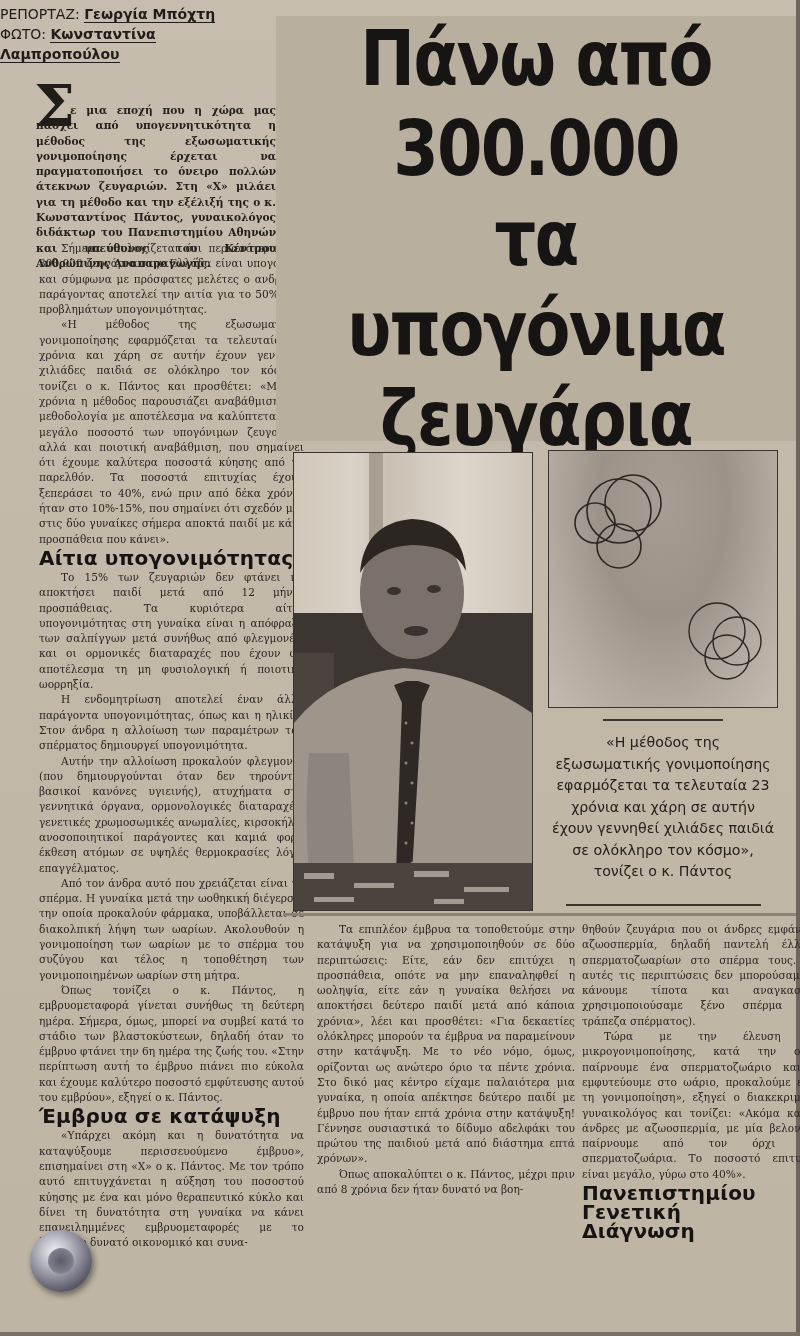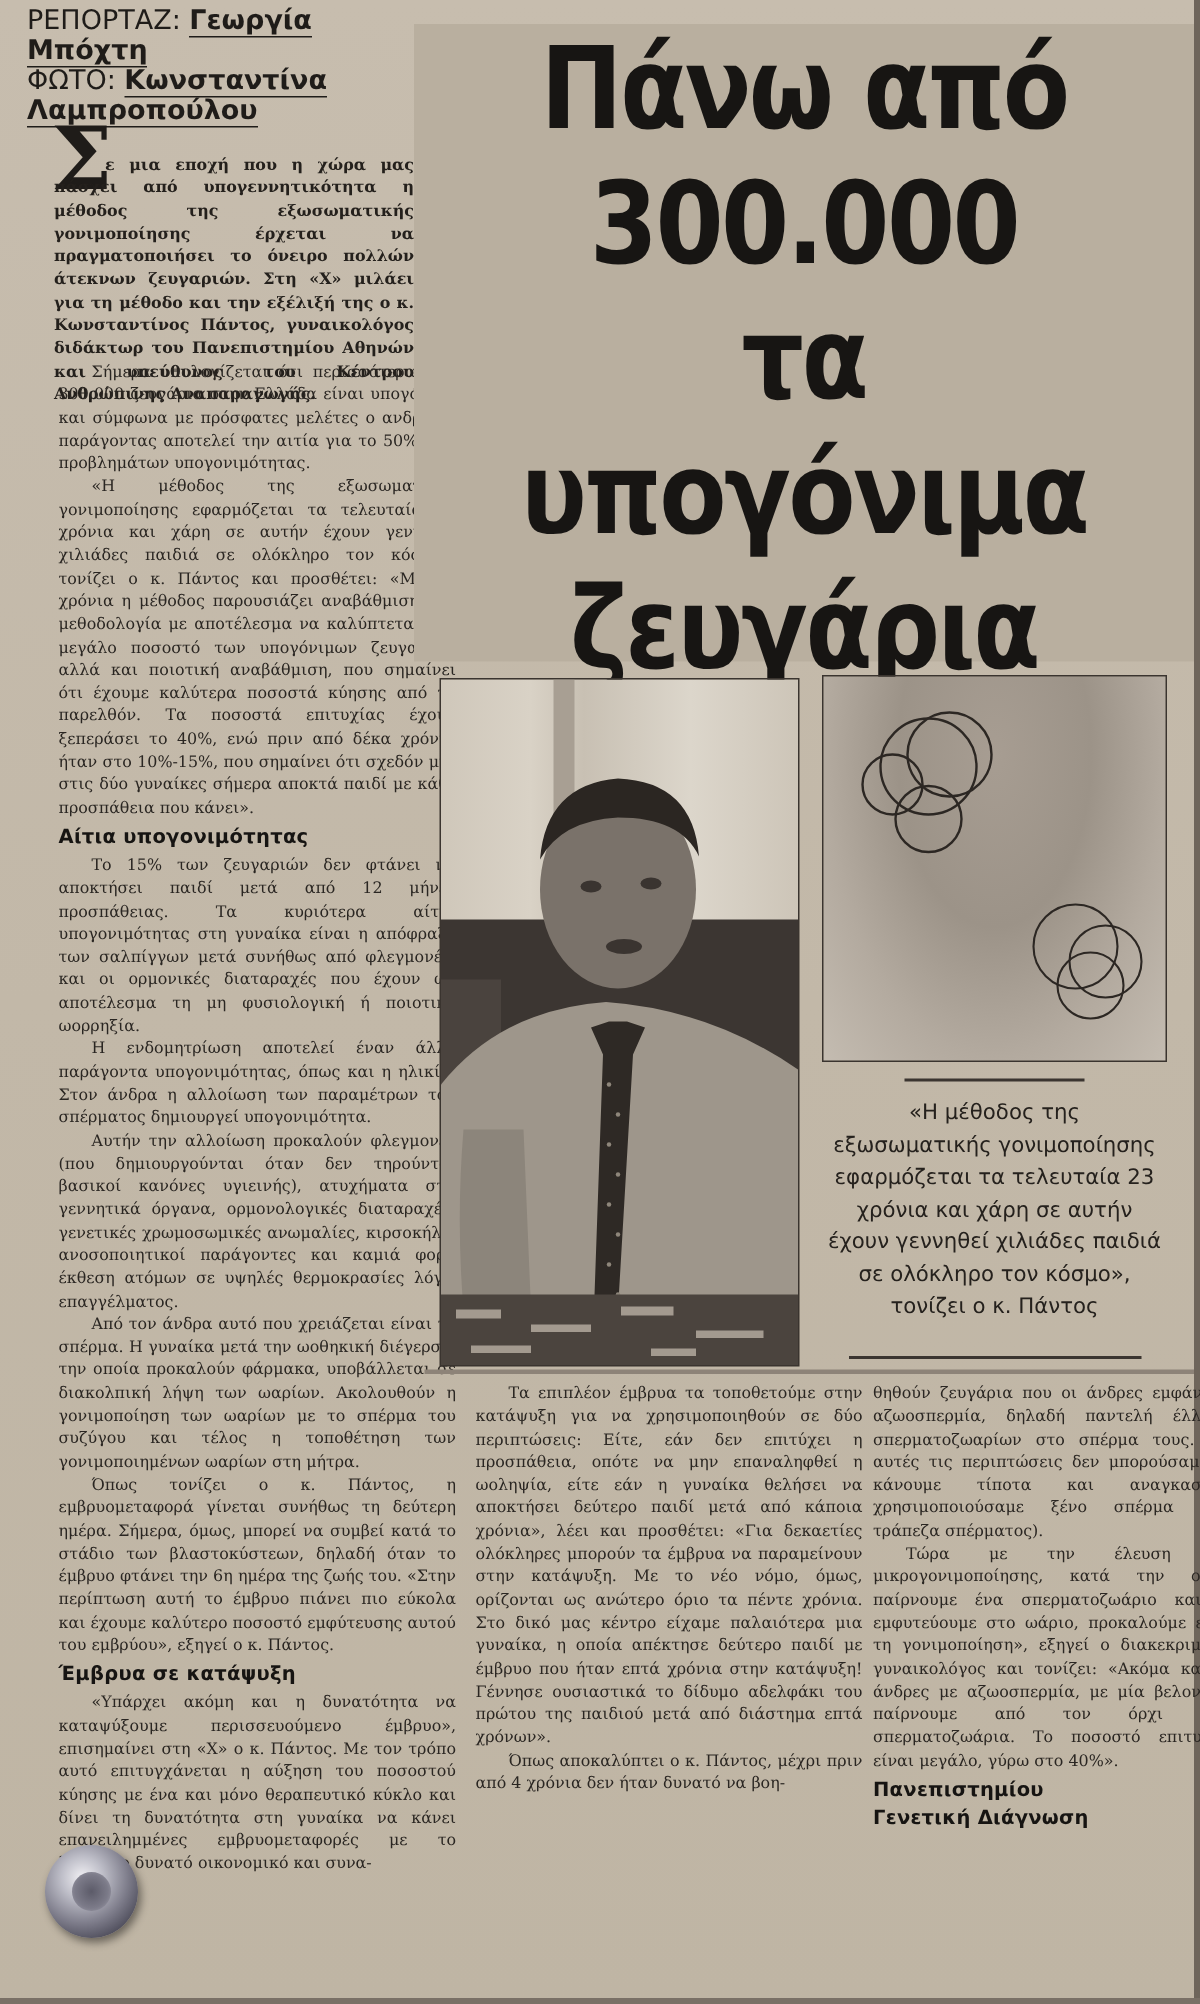--- a/index.html
+++ b/index.html
@@ -15,35 +15,35 @@
   }
   .right-edge {
     position: absolute; right: 0; top: 0; width: 4px; height: 1336px;
     background: #6e655b;
   }
   .bottom-edge {
     position: absolute; left: 0; bottom: 0; width: 800px; height: 4px; background: #7a7066;
   }
 
   
-  .credits { position: absolute; left: 18px; top: 4px; width: 270px;
-    font-family: "DejaVu Sans", sans-serif; font-size: 18px; line-height: 20px; color: #1f1c19; }
+  .credits { position: absolute; left: 0; top: 4px; width: 270px;
+    font-family: "DejaVu Sans", sans-serif; font-size: 14px; line-height: 20px; color: #1f1c19; }
   .credits .lbl { font-weight: normal; }
   .credits .name { font-weight: bold; border-bottom: 1.5px solid #1f1c19; }
 
   
   .col { position: absolute; text-align: justify; font-size: 10.6px; line-height: 15.3px; margin-left: 29px; }
   .col p { margin: 0; text-indent: 22px; }
   .col p.noindent { text-indent: 0; }
   .lead { position: absolute; left: 36px; top: 83px; width: 240px;
     font-family: "DejaVu Serif", serif; font-weight: bold; font-size: 10.6px; line-height: 15.3px;
     text-align: justify; color: #24201c; margin-top: 20px; }
   .dropcap { position: absolute; left: 34px; top: 83px; font-size: 58px; line-height: 46px;
     font-family: "DejaVu Serif", serif; font-weight: bold; color: #1f1c19; }
-  .subhead { font-family: "DejaVu Sans", sans-serif; font-weight: 900; font-size: 13px;
+  .subhead { font-family: "DejaVu Sans", sans-serif; font-weight: 900; font-size: 20px;
     line-height: 19px; margin: 2px 0 2px 0; text-indent: 0 !important; color: #161412;
     letter-spacing: 0.2px; }
 
   
   .headline-box { position: absolute; left: 276px; top: 16px; width: 520px; height: 425px;
     background: #b9af9f; }
   .headline { position: absolute; left: 276px; top: 14px; width: 520px; text-align: center;
     font-family: "DejaVu Sans", sans-serif; font-weight: 900; font-size: 76px; line-height: 90px;
     color: #171513; letter-spacing: -2px; transform: scaleX(0.86); transform-origin: center top; }
 
@@ -159,21 +159,21 @@
 </div>
 
 <div class="pull-rule"></div>
 <div class="pullquote">«Η μέθοδος της εξωσωματικής γονιμοποίησης εφαρμόζεται τα τελευταία 23 χρόνια και χάρη σε αυτήν έχουν γεννηθεί χιλιάδες παιδιά σε ολόκληρο τον κόσμο», τονίζει ο κ. Πάντος</div>
 <div class="pull-rule-bottom"></div>
 
 <div class="hrule"></div>
 
 <div class="col" style="left:288px; top:922px; width:258px;">
   <p>Τα επιπλέον έμβρυα τα τοποθετούμε στην κατάψυξη για να χρησιμοποιηθούν σε δύο περιπτώσεις: Είτε, εάν δεν επιτύχει η προσπάθεια, οπότε να μην επαναληφθεί η ωοληψία, είτε εάν η γυναίκα θελήσει να αποκτήσει δεύτερο παιδί μετά από κάποια χρόνια», λέει και προσθέτει: «Για δεκαετίες ολόκληρες μπορούν τα έμβρυα να παραμείνουν στην κατάψυξη. Με το νέο νόμο, όμως, ορίζονται ως ανώτερο όριο τα πέντε χρόνια. Στο δικό μας κέντρο είχαμε παλαιότερα μια γυναίκα, η οποία απέκτησε δεύτερο παιδί με έμβρυο που ήταν επτά χρόνια στην κατάψυξη! Γέννησε ουσιαστικά το δίδυμο αδελφάκι του πρώτου της παιδιού μετά από διάστημα επτά χρόνων».</p>
-  <p>Όπως αποκαλύπτει ο κ. Πάντος, μέχρι πριν από 4 χρόνια δεν ήταν δυνατό να βοη-</p>
+  <p>Όπως αποκαλύπτει ο κ. Πάντος, μέχρι πριν από 8 χρόνια δεν ήταν δυνατό να βοη-</p>
 </div>
 
 <div class="col" style="left:553px; top:922px; width:243px;">
   <p class="noindent">θηθούν ζευγάρια που οι άνδρες εμφάνιζαν αζωοσπερμία, δηλαδή παντελή έλλειψη σπερματοζωαρίων στο σπέρμα τους. «Σε αυτές τις περιπτώσεις δεν μπορούσαμε να κάνουμε τίποτα και αναγκαστικά χρησιμοποιούσαμε ξένο σπέρμα (από τράπεζα σπέρματος).</p>
   <p>Τώρα με την έλευση της μικρογονιμοποίησης, κατά την οποία παίρνουμε ένα σπερματοζωάριο και το εμφυτεύουμε στο ωάριο, προκαλούμε εμείς τη γονιμοποίηση», εξηγεί ο διακεκριμένος γυναικολόγος και τονίζει: «Ακόμα και σε άνδρες με αζωοσπερμία, με μία βελονίτσα παίρνουμε από τον όρχι τους σπερματοζωάρια. Το ποσοστό επιτυχίας είναι μεγάλο, γύρω στο 40%».</p>
   <div class="subhead" style="width:170px;">Πανεπιστημίου Γενετική Διάγνωση</div>
 </div>
 
 <div class="pin">
   <div class="pin-inner"></div>

